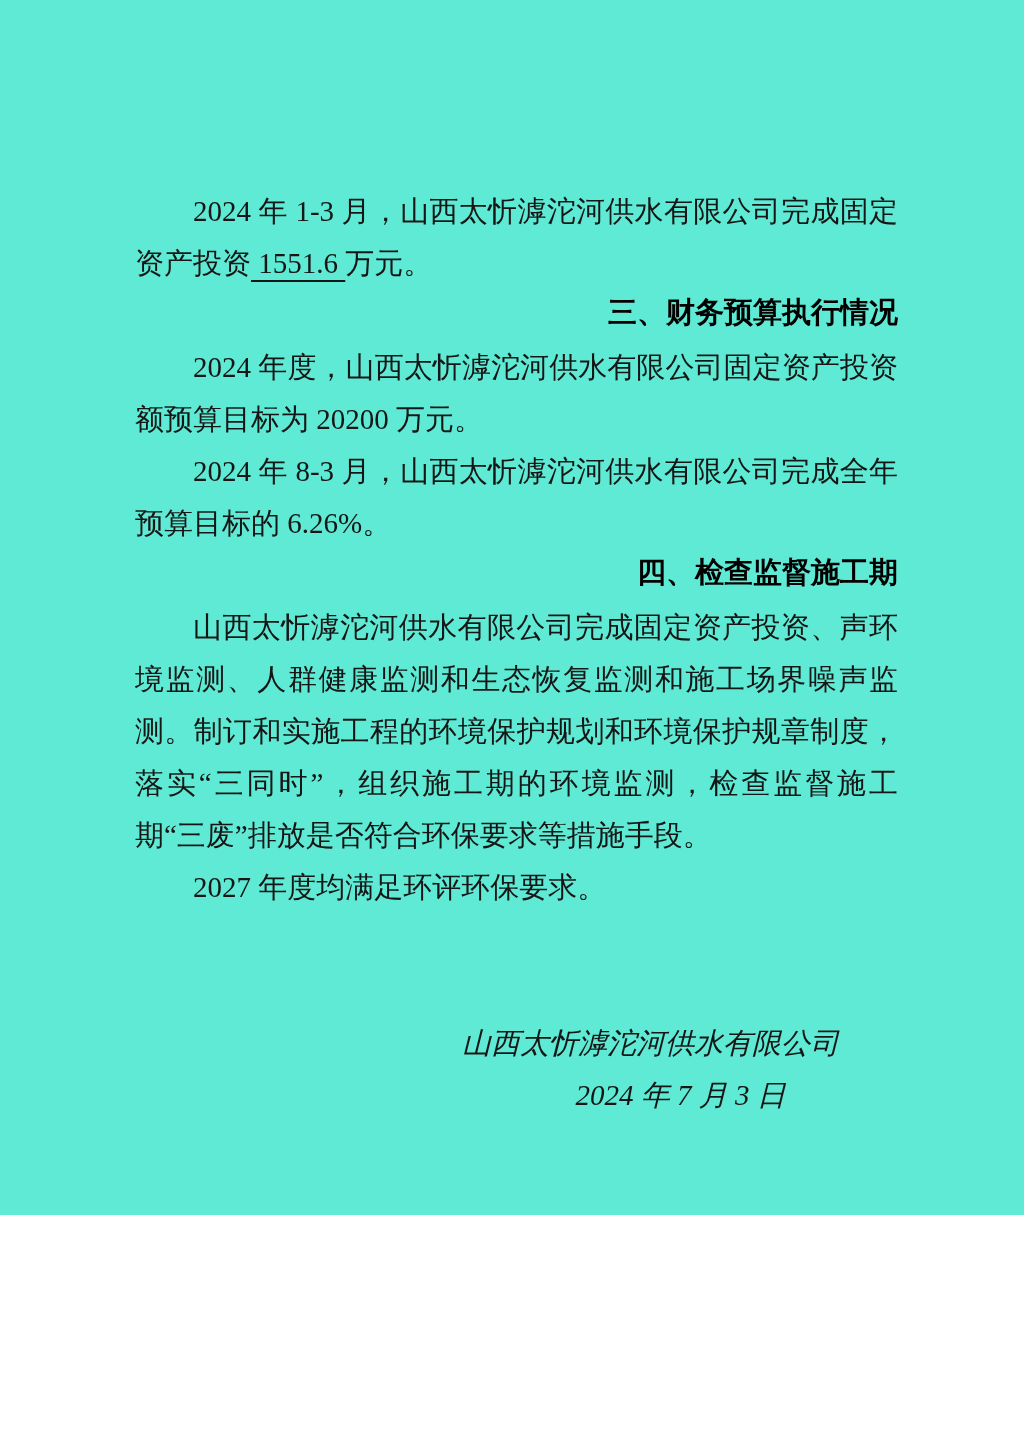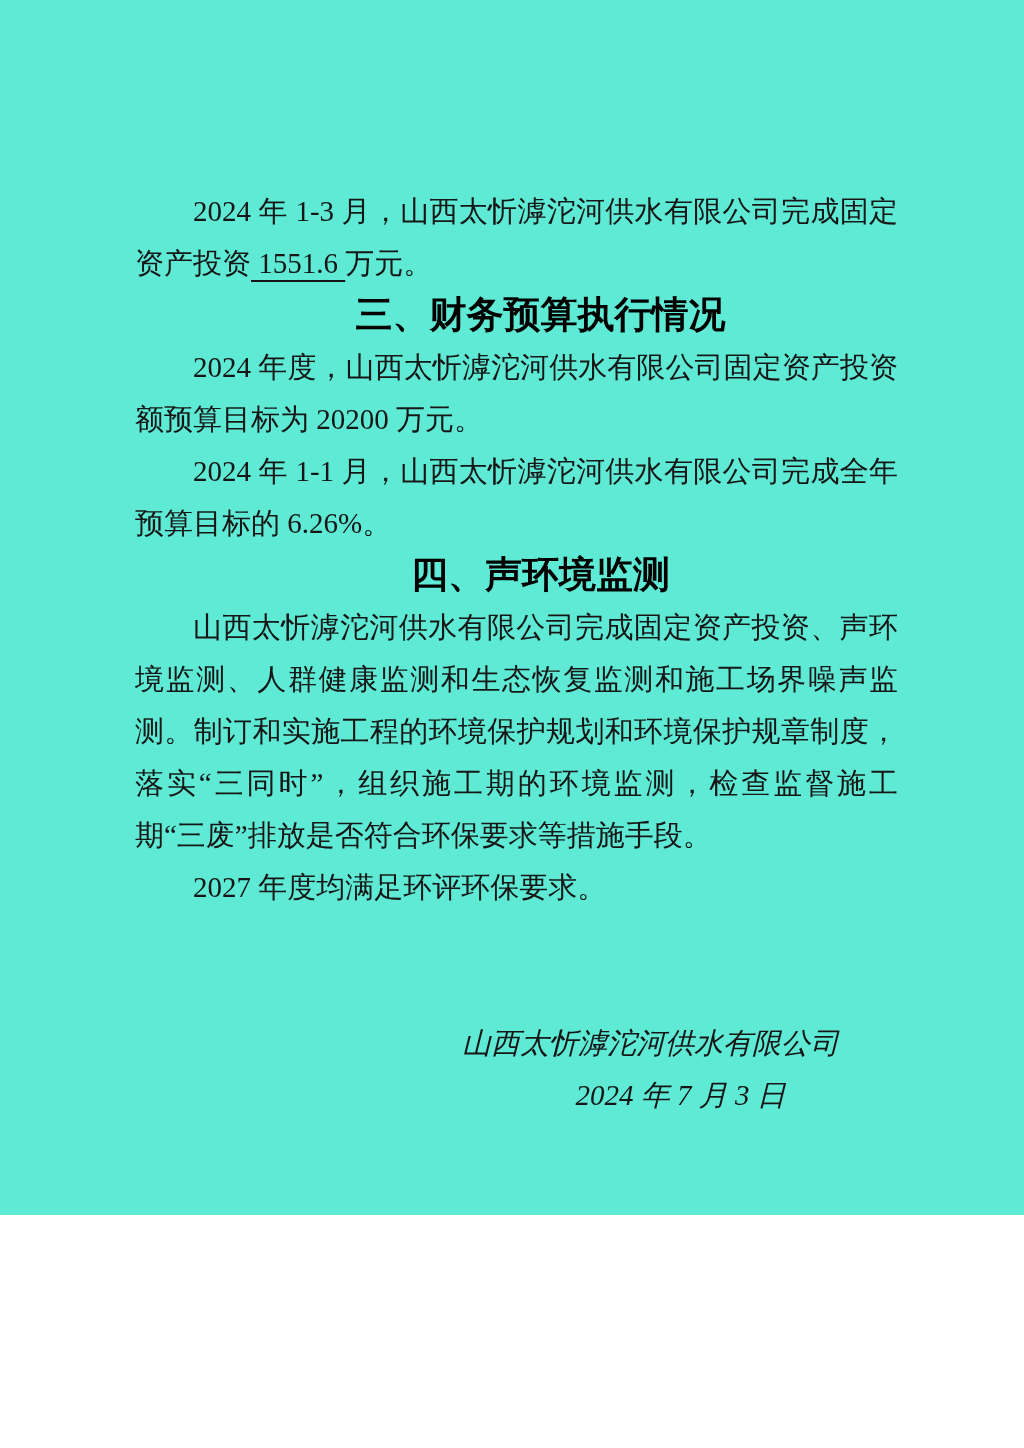--- a/index.html
+++ b/index.html
@@ -24,26 +24,26 @@
     font-size: 29px;
     line-height: 52px;
     text-align: justify;
   }
   .para {
     margin: 0;
     text-indent: 58px;
   }
   .heading {
     margin: 0;
-    font-family: Liberation Serif, serif;
+    font-family: Liberation Mono, monospace;
     font-weight: 700;
-    font-size: 37px;
+    font-size: 29px;
     line-height: 52px;
     text-indent: 48px;
-    text-align: center;
+    text-align: right;
     color: #000000;
   }
   .u {
     text-decoration: underline;
     text-underline-offset: 7px;
     text-decoration-thickness: 2px;
   }
   .signature {
     margin-top: 104px;
     text-align: center;
@@ -71,23 +71,23 @@
 
 <div class="page">
   <main class="content">
 
     <p class="para"><span>2024 年 1-3 月，山西太忻滹沱河供水有限公司完成固定资产投资</span><span class="u"> 1551.6 </span><span>万元。</span></p>
 
     <h2 class="heading">三、财务预算执行情况</h2>
 
     <p class="para">2024 年度，山西太忻滹沱河供水有限公司固定资产投资额预算目标为 20200 万元。</p>
 
-    <p class="para">2024 年 1-1 月，山西太忻滹沱河供水有限公司完成全年预算目标的 6.26%。</p>
+    <p class="para">2024 年 8-3 月，山西太忻滹沱河供水有限公司完成全年预算目标的 6.26%。</p>
 
-    <h2 class="heading">四、声环境监测</h2>
+    <h2 class="heading">四、检查监督施工期</h2>
 
     <p class="para">山西太忻滹沱河供水有限公司完成固定资产投资、声环境监测、人群健康监测和生态恢复监测和施工场界噪声监测。制订和实施工程的环境保护规划和环境保护规章制度，落实“三同时”，组织施工期的环境监测，检查监督施工期“三废”排放是否符合环保要求等措施手段。</p>
 
     <p class="para">2027 年度均满足环评环保要求。</p>
 
     <div class="signature">
       <div class="sig-company">山西太忻滹沱河供水有限公司</div>
       <div class="sig-date">2024 年 7 月 3 日</div>
     </div>
 

